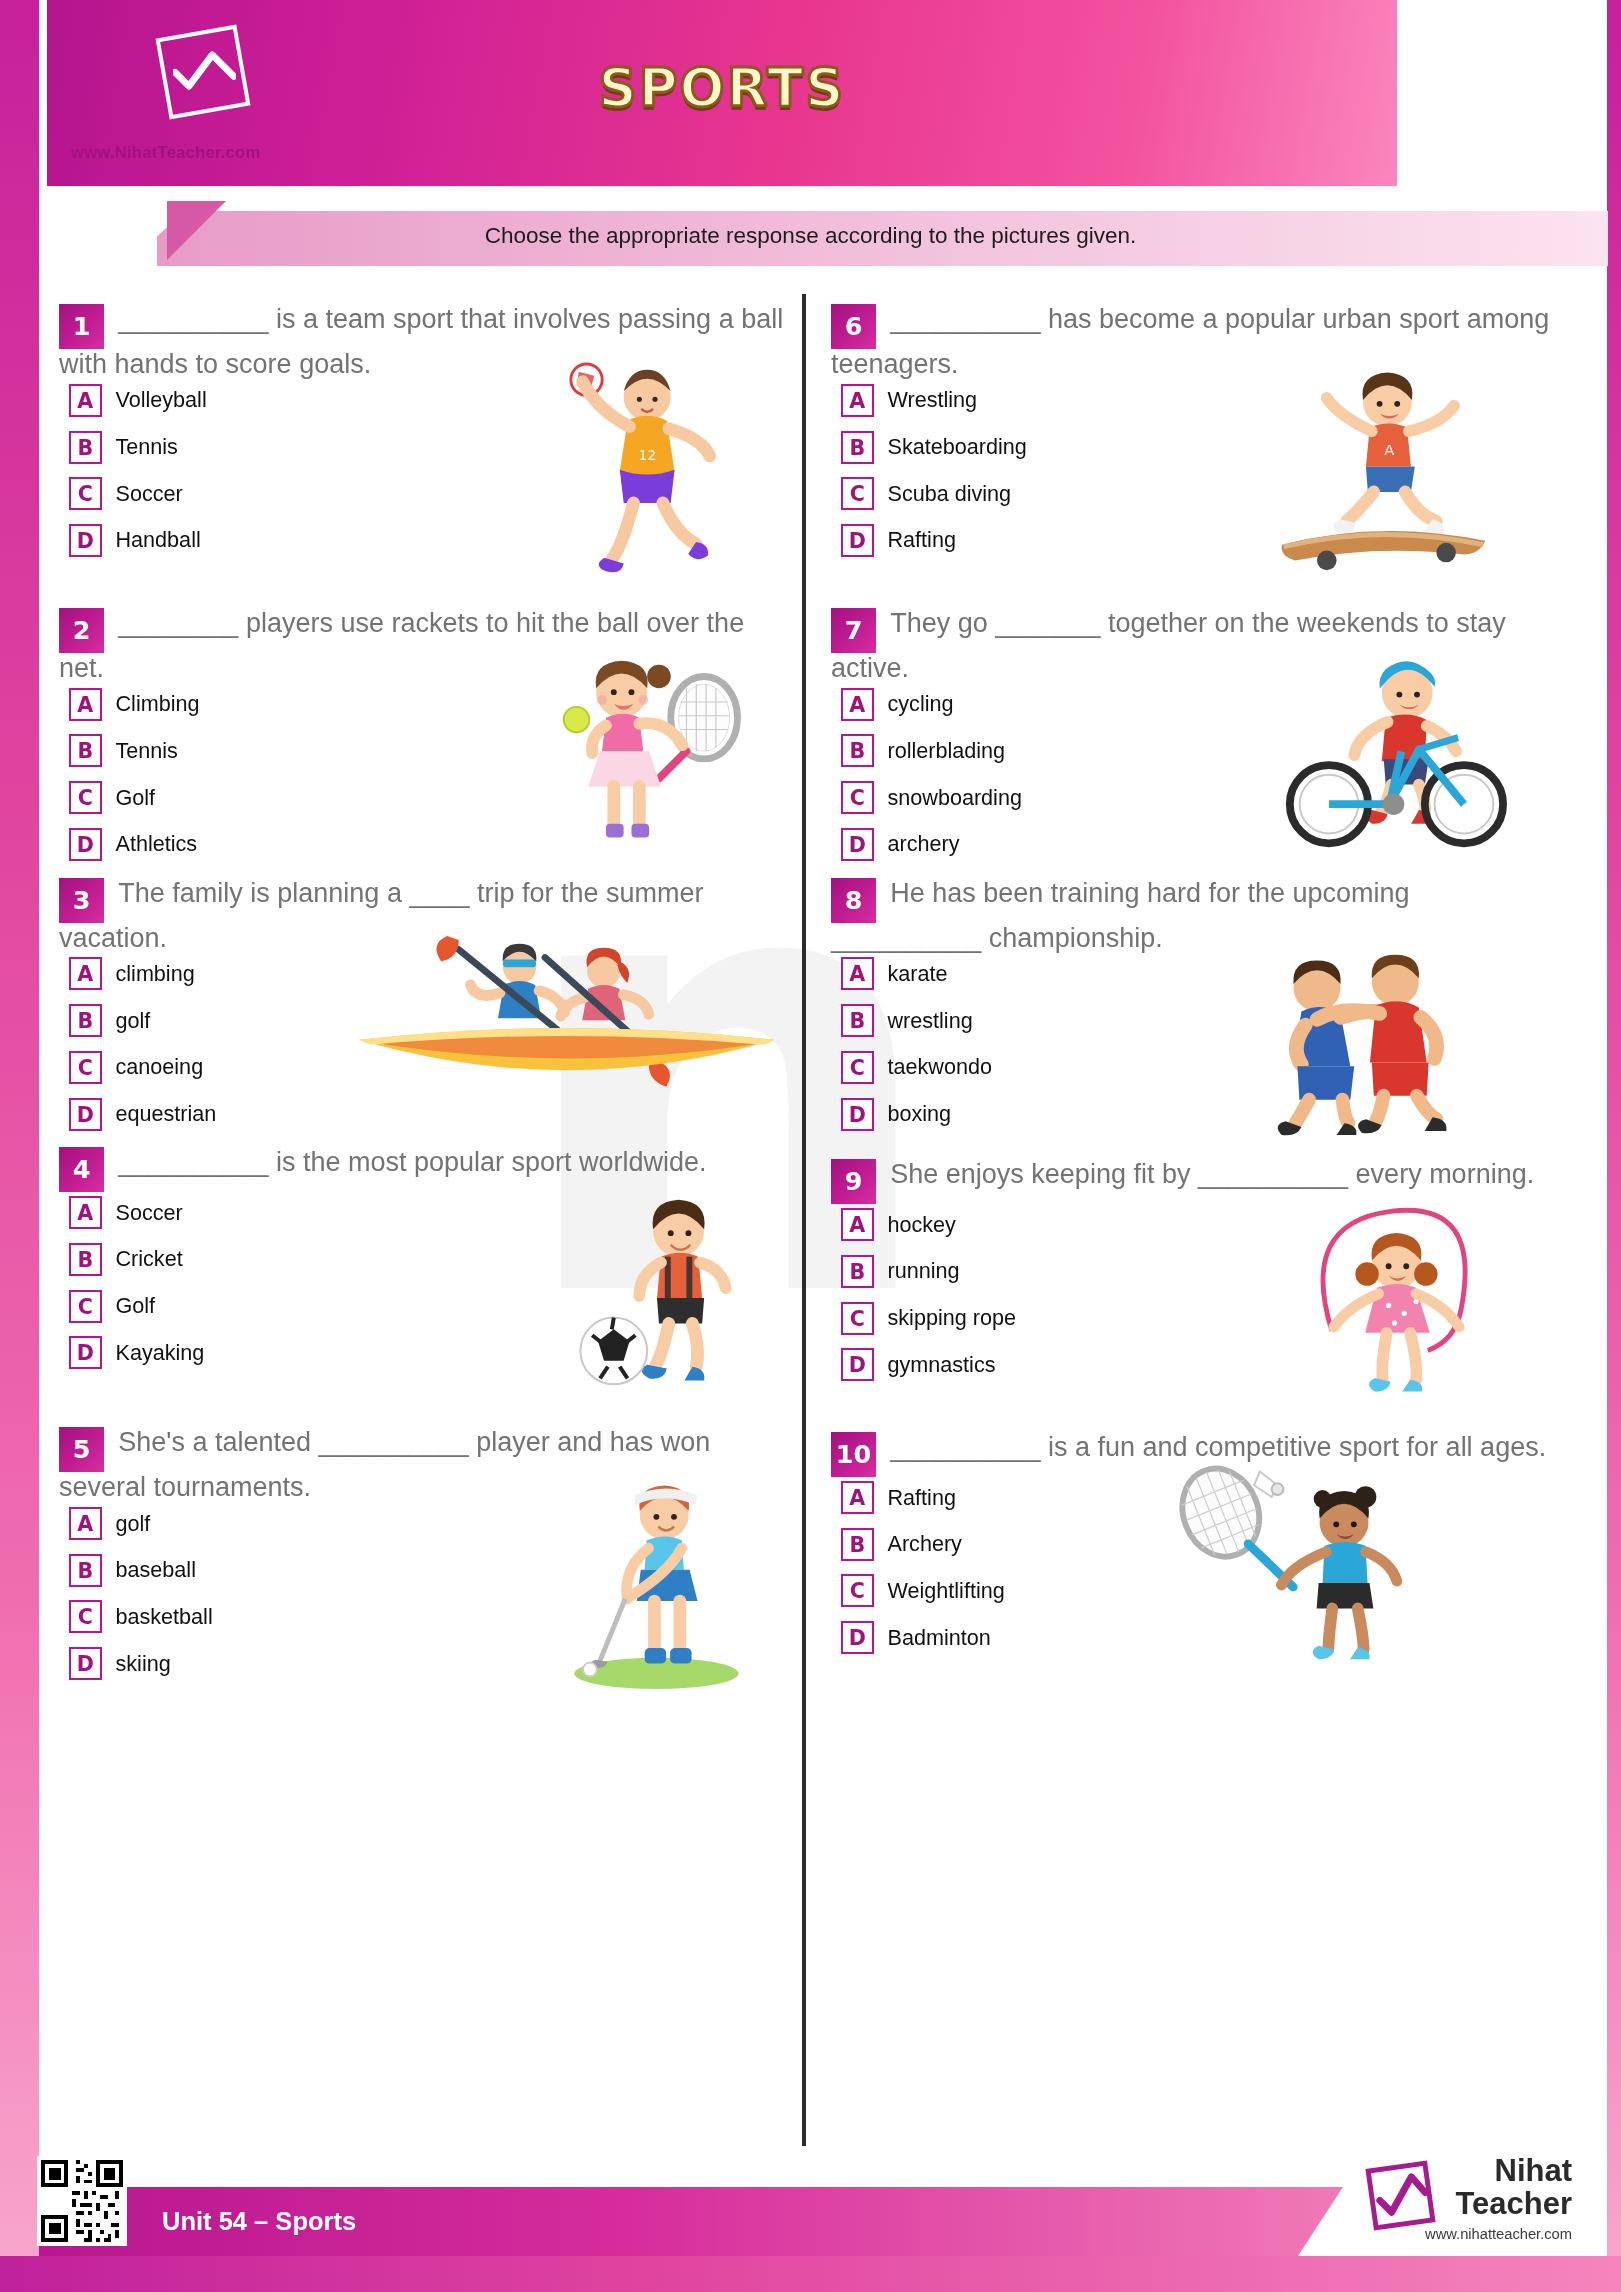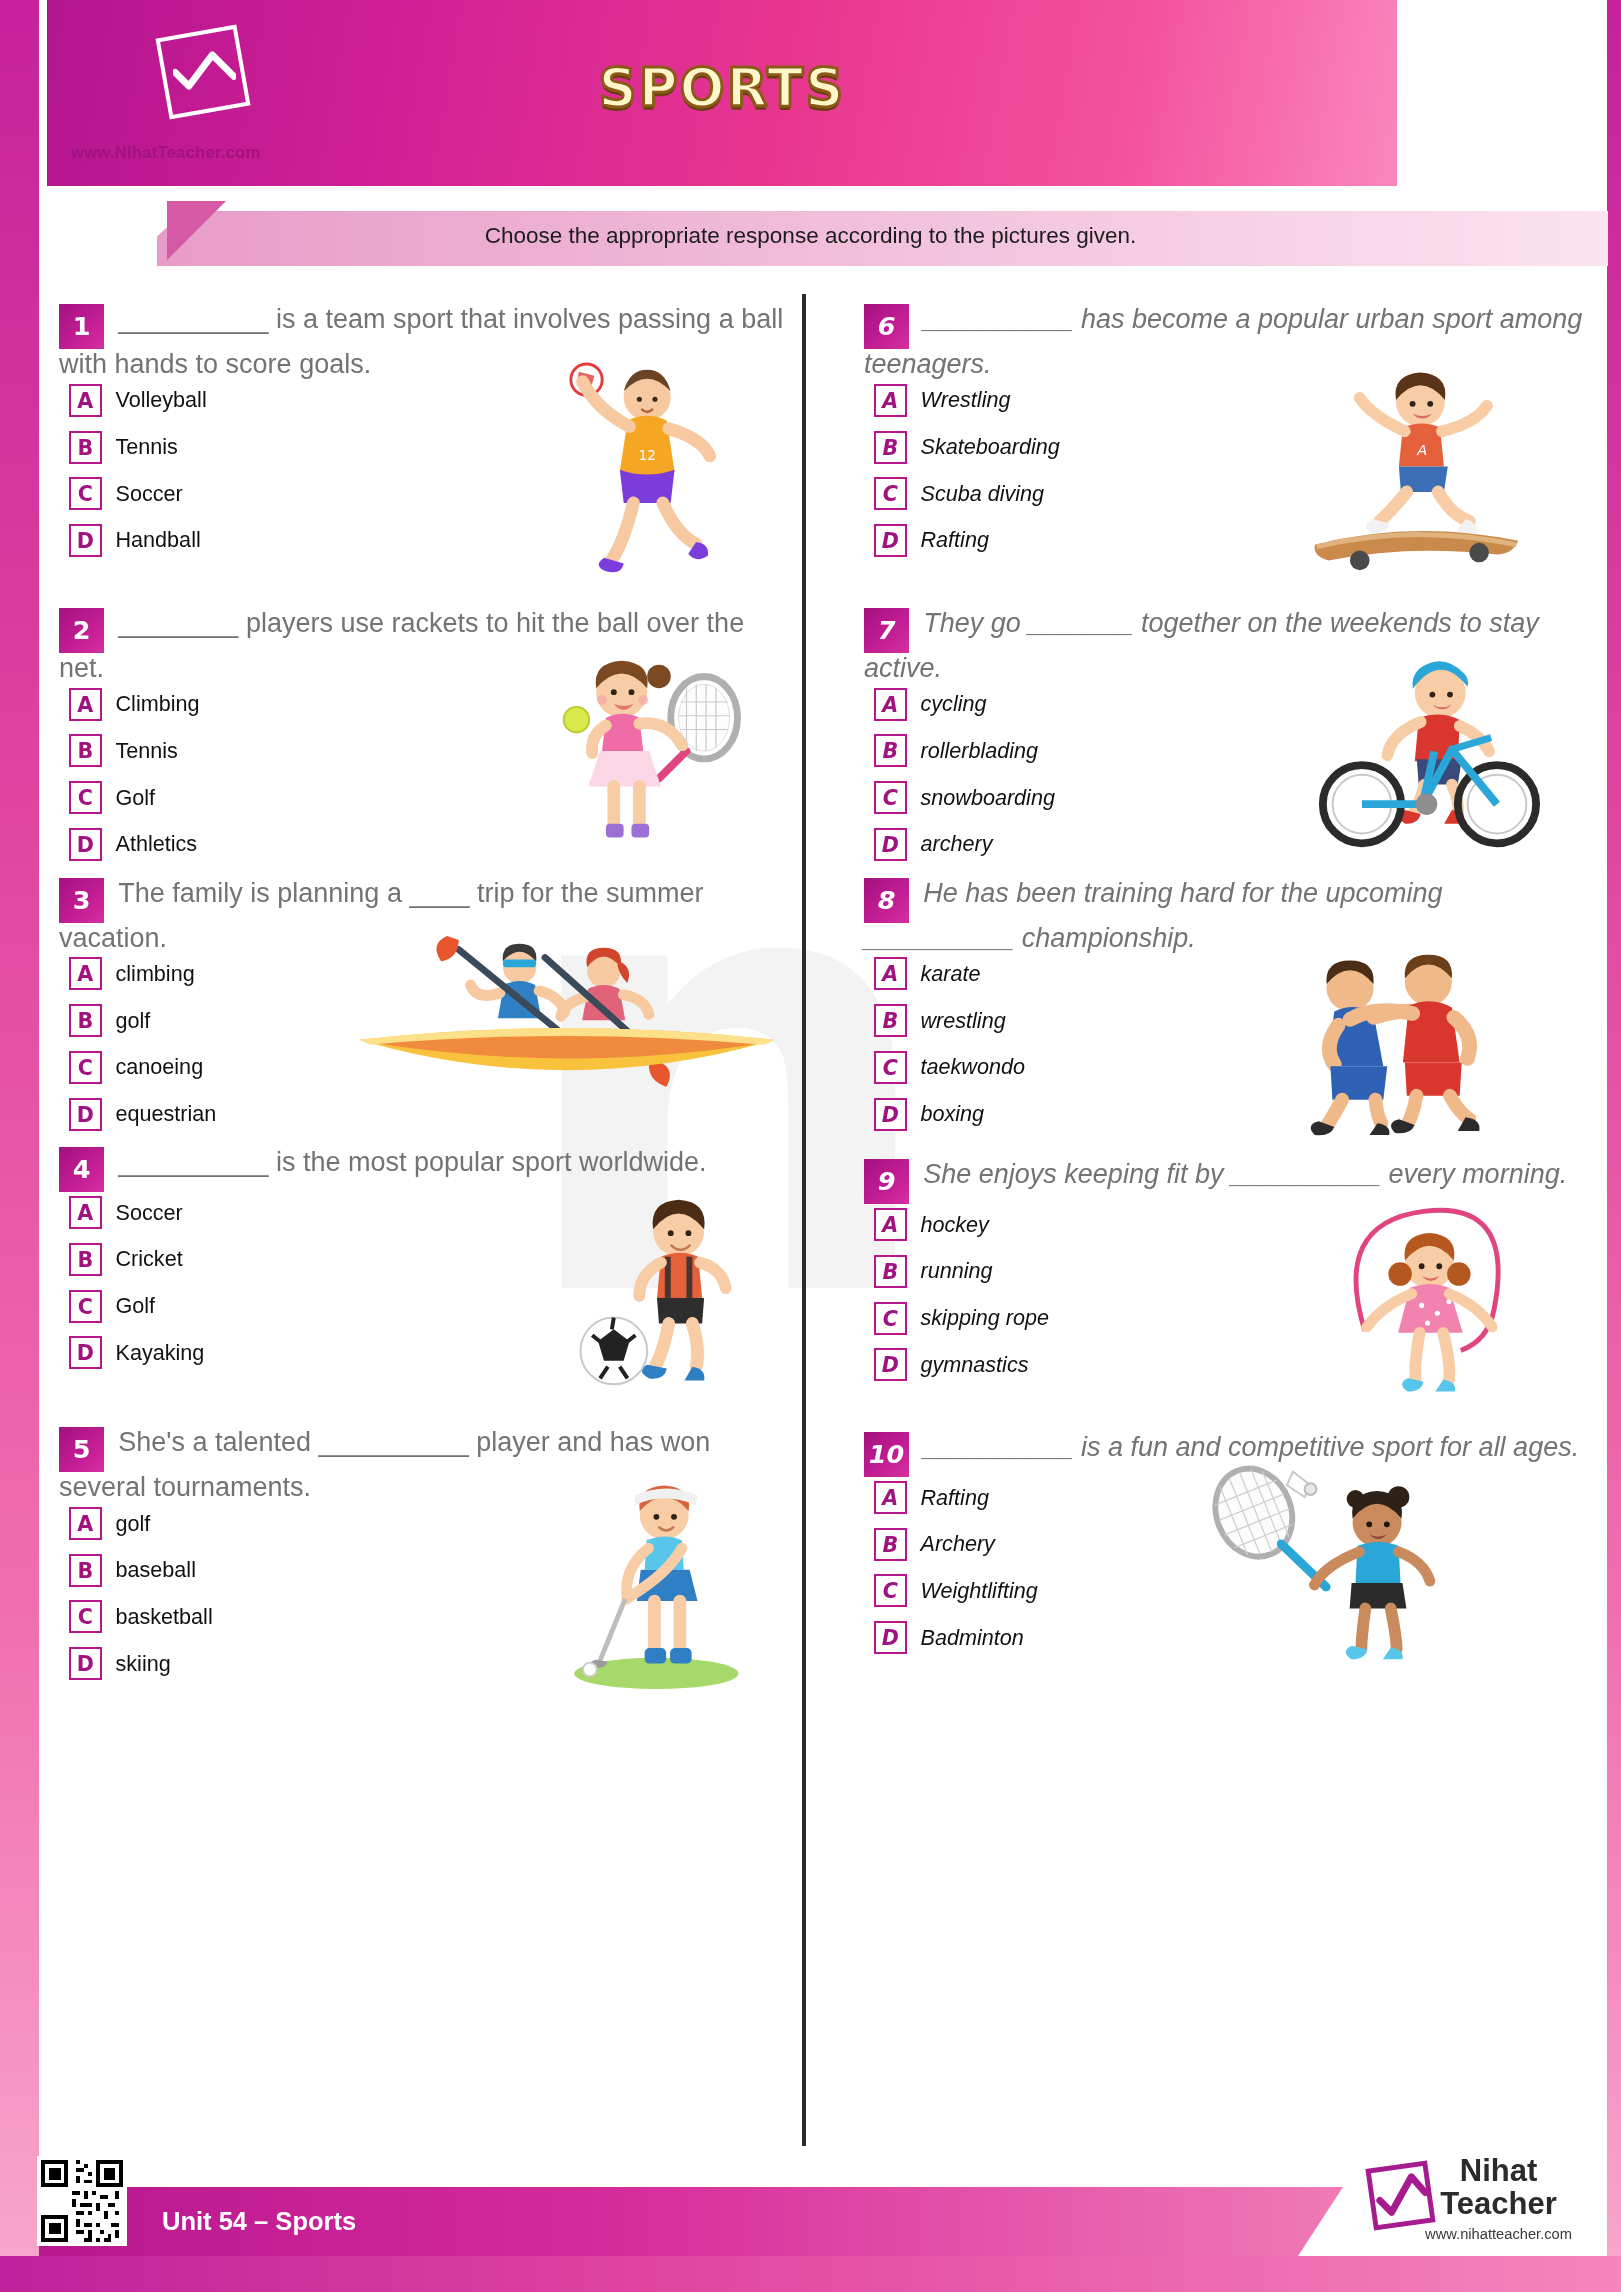--- a/index.html
+++ b/index.html
@@ -88,21 +88,21 @@
 
   
   .divider {
     position:absolute; left:802px; top:294px; width:3.9px; height:1852px;
     background:#2b2b2b;
   }
   .col {
     position:absolute; top:304px; width:725px;
   }
   .col-left { left:59px; }
-  .col-right { left:864px;font-style:italic; }
+  .col-right { left:831px; }
 
   .q { position:relative; margin-bottom:9.8px; }
   .qnum {
     display:inline-block; vertical-align:top;
     width:45px; height:45px; line-height:45px; text-align:center;
     color:#fff; font-weight:bold; font-size:25.5px;
     background: linear-gradient(135deg,#a3117f 0%, #c41e95 60%, #d62fa0 100%);
     margin-right:9.8px;
     font-family:"DejaVu Sans", sans-serif;
   }
@@ -133,21 +133,21 @@
   .footer-text {
     position:absolute; left:162px; bottom:57px;
     color:#fff; font-weight:bold; font-size:25.5px;
   }
   .qr {
     position:absolute; left:37px; bottom:47px; width:90px; height:90px;
     background:#fff; padding:3.9px;
   }
   .qr-inner { width:100%; height:100%; }
   .brand {
-    position:absolute; right:49px; bottom:51px; text-align:center;
+    position:absolute; right:49px; bottom:51px; text-align:right;
   }
   .brand-logo {
     position:absolute; right:184px; bottom:61px; width:73px; height:73px;
   }
   .brand-name {
     font-size:31px; font-weight:bold; color:#2b2b2b; line-height:1.05;
     font-family:"Liberation Sans", sans-serif;
   }
   .brand-url { font-size:14.7px; color:#3a3a3a; margin-top:5.9px; }
 </style>

